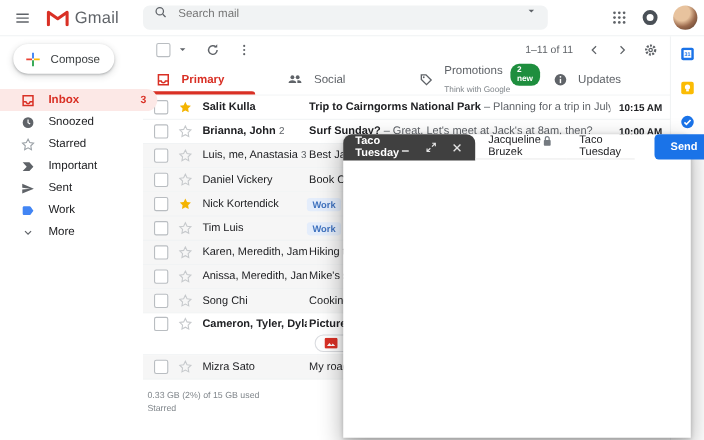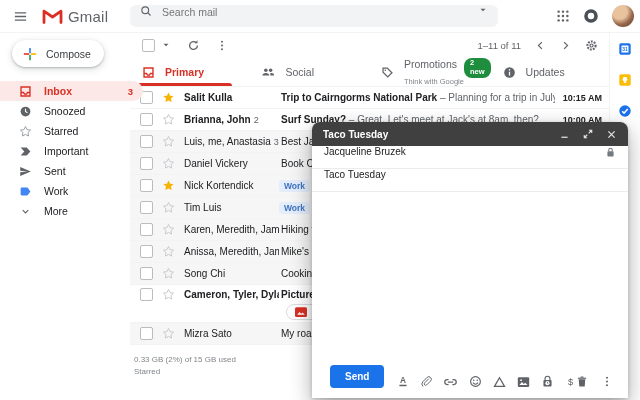--- a/index.html
+++ b/index.html
@@ -78,21 +78,21 @@
   .storage{margin-top:9px;padding-left:4px;font-size:8px;color:#80868b;line-height:1.5}
   .storage a{color:#80868b;text-decoration:none;cursor:pointer}
 
   
   .right-rail{position:absolute;top:32px;right:0;width:30px;bottom:0;border-left:1px solid #f1f3f4;
               display:flex;flex-direction:column;align-items:center;padding-top:10px;gap:17px;
               background:#fff;z-index:2}
 
   
   .compose{position:absolute;left:312px;top:122px;width:316px;height:276px;background:#fff;
-           border-radius:8px 8px 0 0;display:flex;flex-direction:column;z-index:10;
+           border-radius:8px 8px 0 0;display:flex;flex-direction:row;z-index:10;
            box-shadow:0 8px 22px rgba(0,0,0,.33),0 1px 4px rgba(0,0,0,.18)}
   .c-header{height:24px;background:#404040;border-radius:8px 8px 0 0;display:flex;align-items:center;
             padding:0 11px;color:#fff;font-size:10px;font-weight:bold}
   .c-actions{margin-left:auto;display:flex;align-items:center;gap:13px;color:#e3e3e3}
   .c-actions .icn{cursor:pointer}
   .c-row{height:22px;border-bottom:1px solid #ececec;display:flex;align-items:flex-start;
          padding:0 12px;font-size:10px;color:#202124}
   .c-row .icn{margin-left:auto;color:#747a80}
   .c-body{flex:1}
   .c-toolbar{height:33px;display:flex;padding:0 18px}

